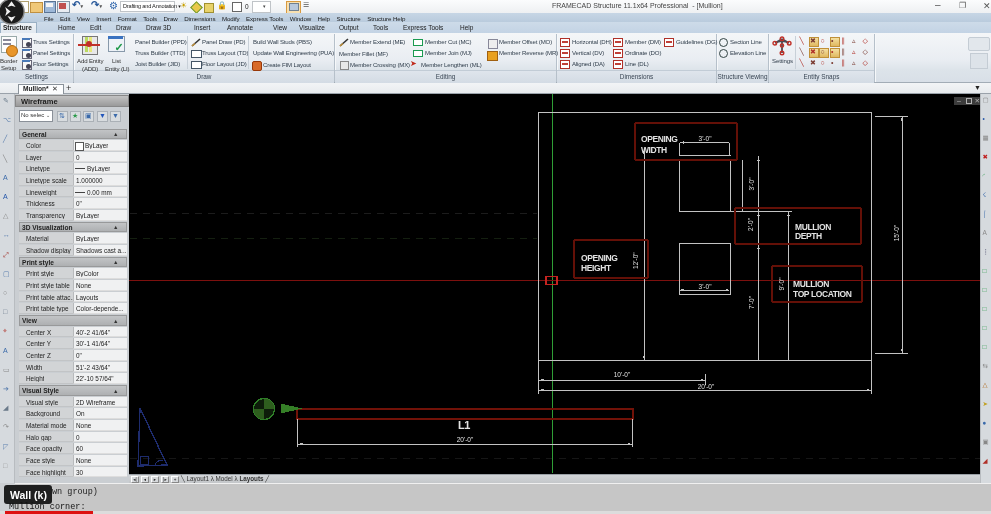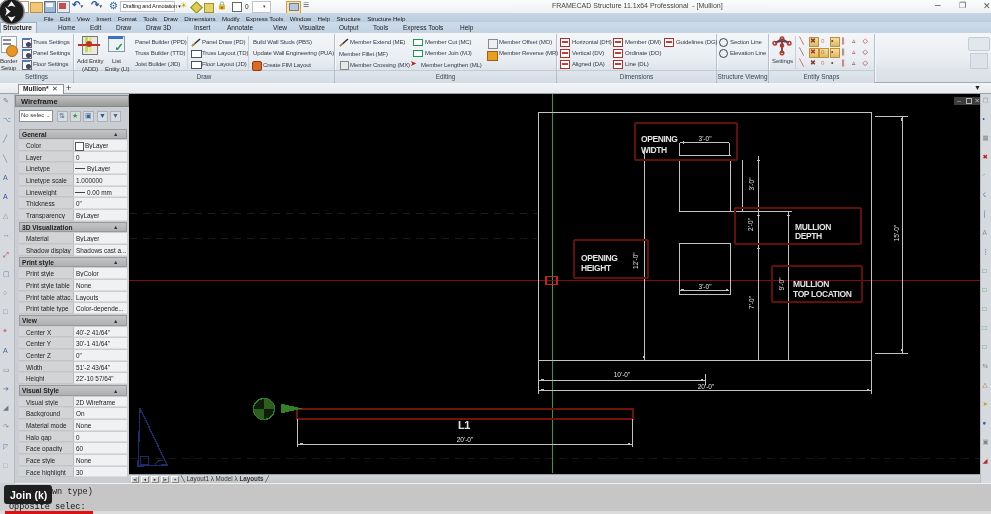--- a/index.html
+++ b/index.html
@@ -518,18 +518,18 @@
     </svg>
 <div class="a" style="left:129px;top:474px;width:851px;height:10px;background:linear-gradient(#d2d5d8,#c2c5c8);border-top:1px solid #9aa0a6;box-sizing:border-box;"></div>
 <div class="a" style="left:131px;top:475.5px;width:8px;height:7.5px;background:#d6d9dc;border:1px solid #fff;border-right-color:#888;border-bottom-color:#888;box-sizing:border-box;font-size:4.5px;color:#222;text-align:center;line-height:6px;">◂|</div>
 <div class="a" style="left:141px;top:475.5px;width:8px;height:7.5px;background:#d6d9dc;border:1px solid #fff;border-right-color:#888;border-bottom-color:#888;box-sizing:border-box;font-size:4.5px;color:#222;text-align:center;line-height:6px;">◂</div>
 <div class="a" style="left:151px;top:475.5px;width:8px;height:7.5px;background:#d6d9dc;border:1px solid #fff;border-right-color:#888;border-bottom-color:#888;box-sizing:border-box;font-size:4.5px;color:#222;text-align:center;line-height:6px;">▸</div>
 <div class="a" style="left:161px;top:475.5px;width:8px;height:7.5px;background:#d6d9dc;border:1px solid #fff;border-right-color:#888;border-bottom-color:#888;box-sizing:border-box;font-size:4.5px;color:#222;text-align:center;line-height:6px;">|▸</div>
 <div class="a" style="left:171px;top:475.5px;width:8px;height:7.5px;background:#d6d9dc;border:1px solid #fff;border-right-color:#888;border-bottom-color:#888;box-sizing:border-box;font-size:4.5px;color:#222;text-align:center;line-height:6px;">+</div>
 <div class="t" style="left:181px;top:475px;font-size:6.3px;color:#333;">╲ Layout1 λ Model λ <b>Layouts</b> ╱</div>
 <div class="a" style="left:0;top:483px;width:991px;height:31px;background:#c6c6c6;border-top:1px solid #f0f0f0;"></div>
 <div class="a" style="left:0;top:483px;width:15px;height:31px;background:#cdd0d3;"></div>
-<div class="t" style="left:52px;top:487px;font-family:'Liberation Mono',monospace;font-size:8.5px;color:#222;">wn type)</div>
-<div class="t" style="left:9px;top:502px;font-family:'Liberation Mono',monospace;font-size:8.5px;color:#111;">Opposite selec:</div>
+<div class="t" style="left:52px;top:487px;font-family:'Liberation Mono',monospace;font-size:8.5px;color:#222;">wn group)</div>
+<div class="t" style="left:9px;top:502px;font-family:'Liberation Mono',monospace;font-size:8.5px;color:#111;">Mullion corner:</div>
 <div class="a" style="left:0;top:510.5px;width:991px;height:3.5px;background:#dcdcdc;"></div>
 <div class="a" style="left:5px;top:510.5px;width:88px;height:3.5px;background:#dd1111;"></div>
 <div class="a" style="left:4px;top:485px;width:48px;height:19px;background:rgba(16,16,16,0.92);border-radius:3px;"></div>
-<div class="t" style="left:10px;top:489px;font-size:10.5px;font-weight:bold;color:#fff;">Join (k)</div>
+<div class="t" style="left:10px;top:489px;font-size:10.5px;font-weight:bold;color:#fff;">Wall (k)</div>
 </div>
 </body></html>

